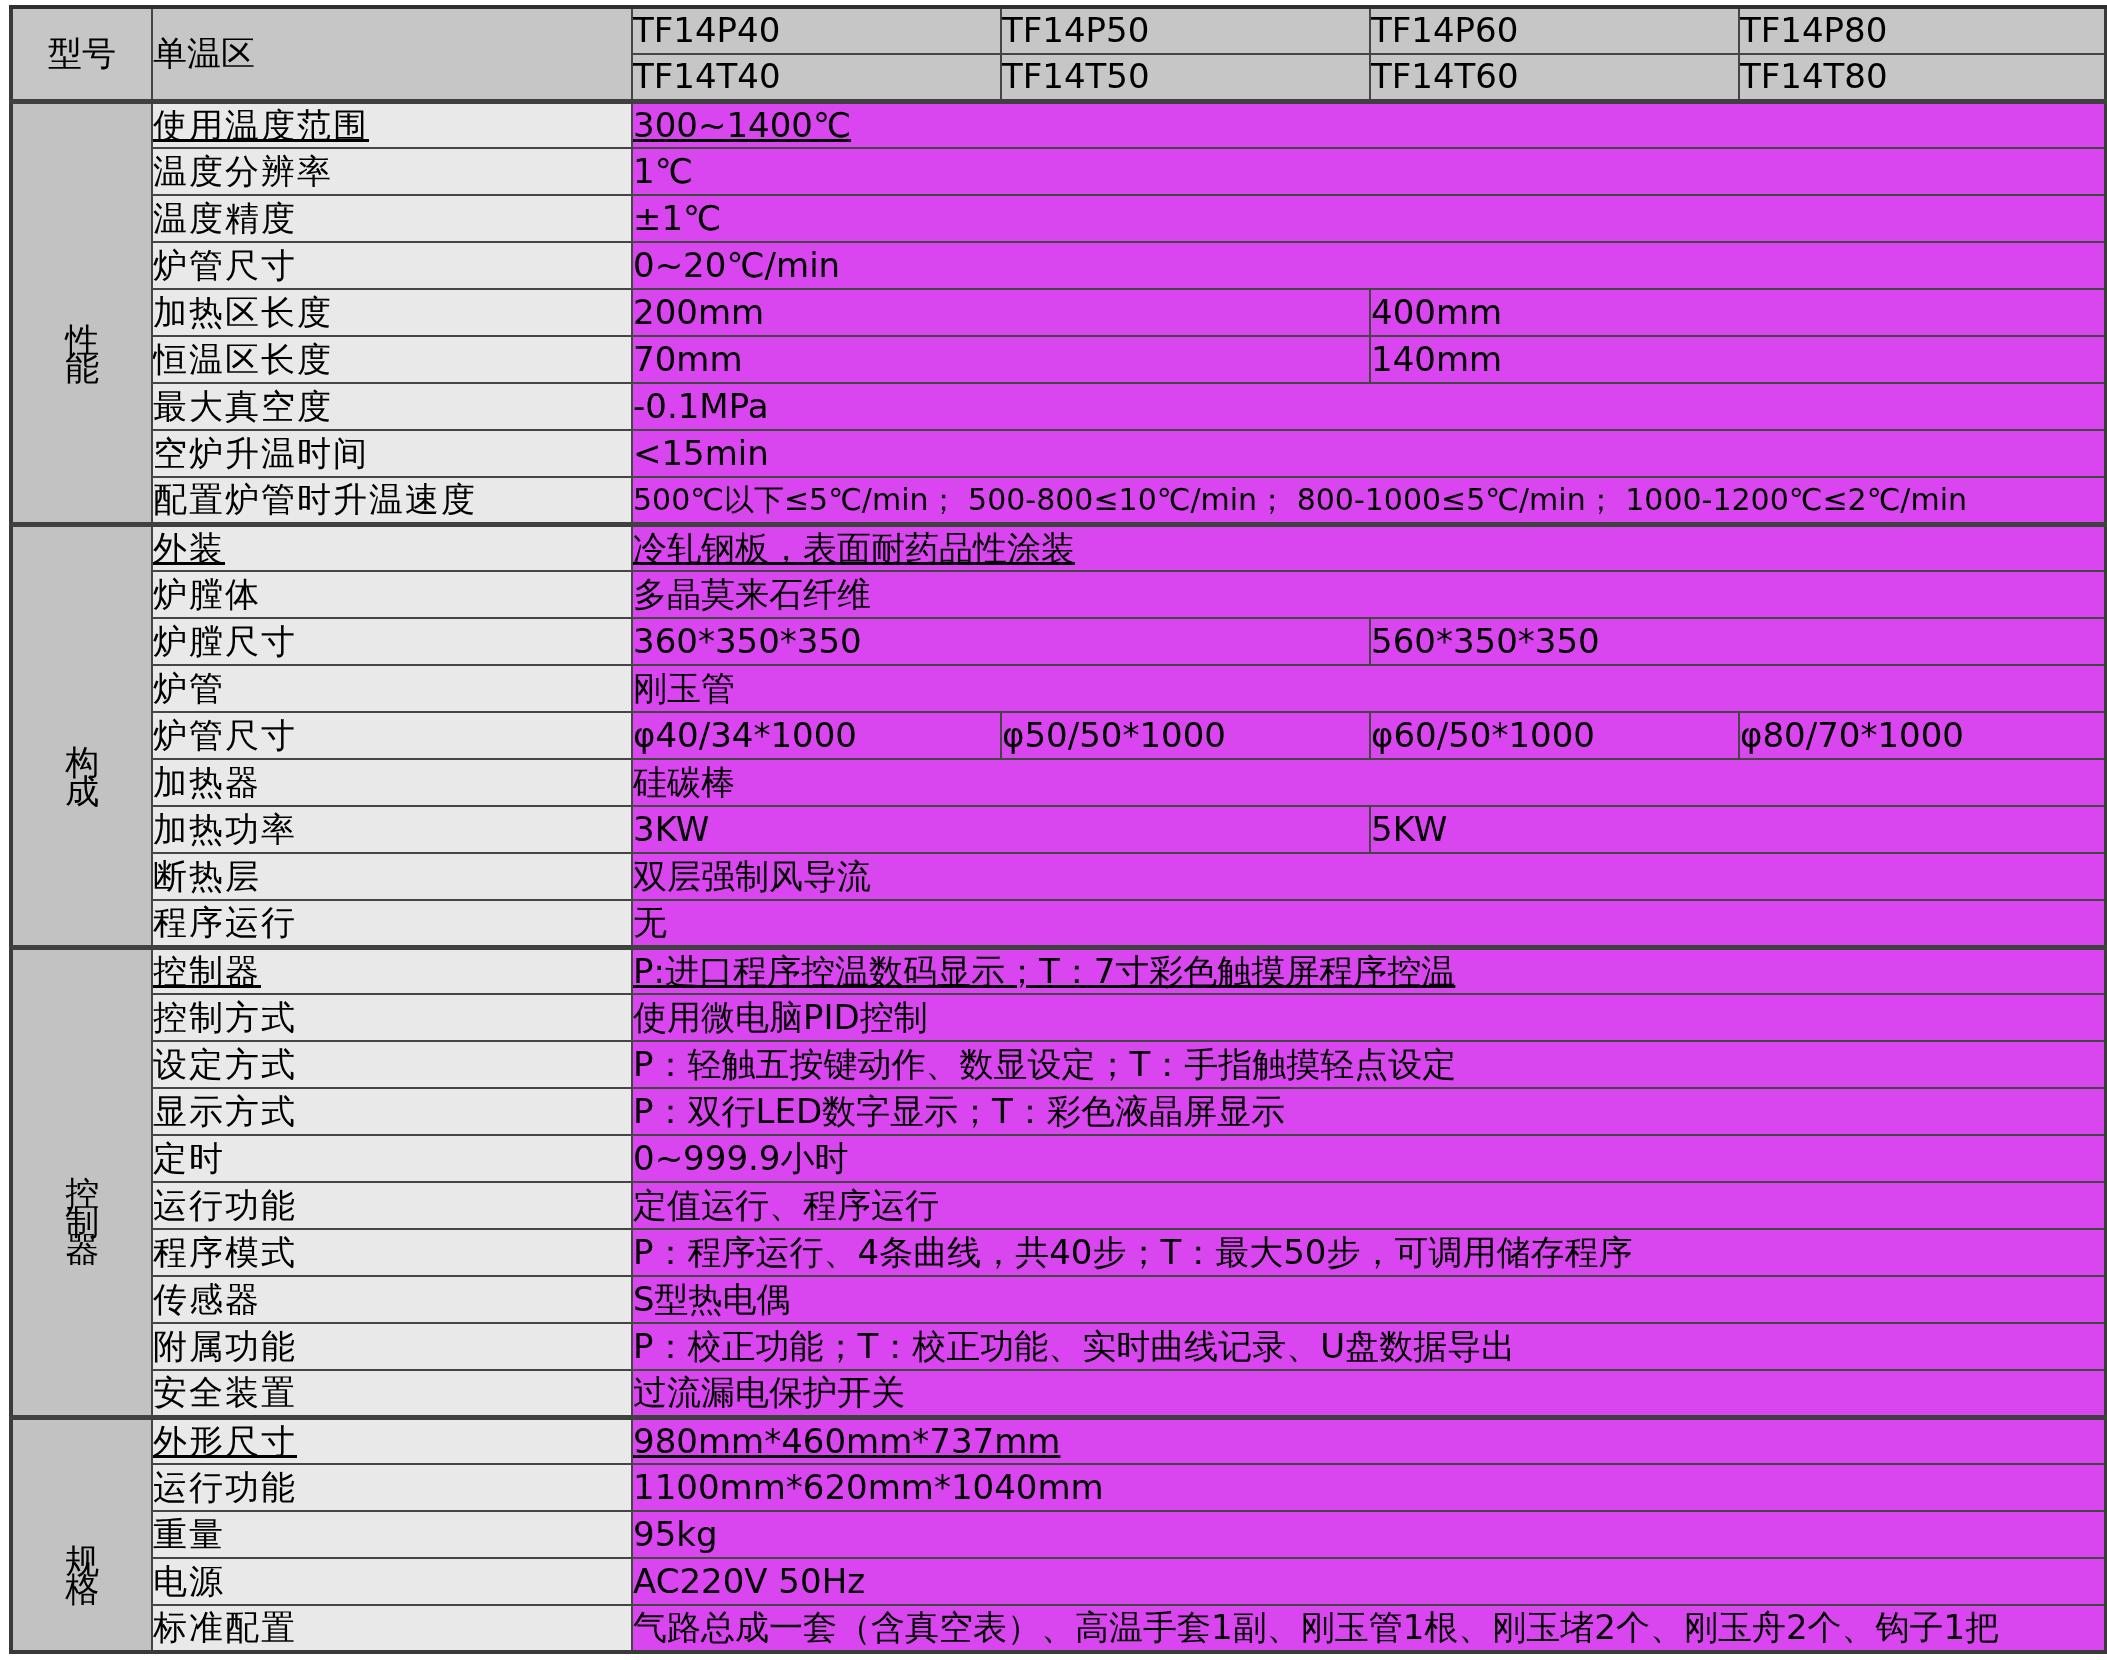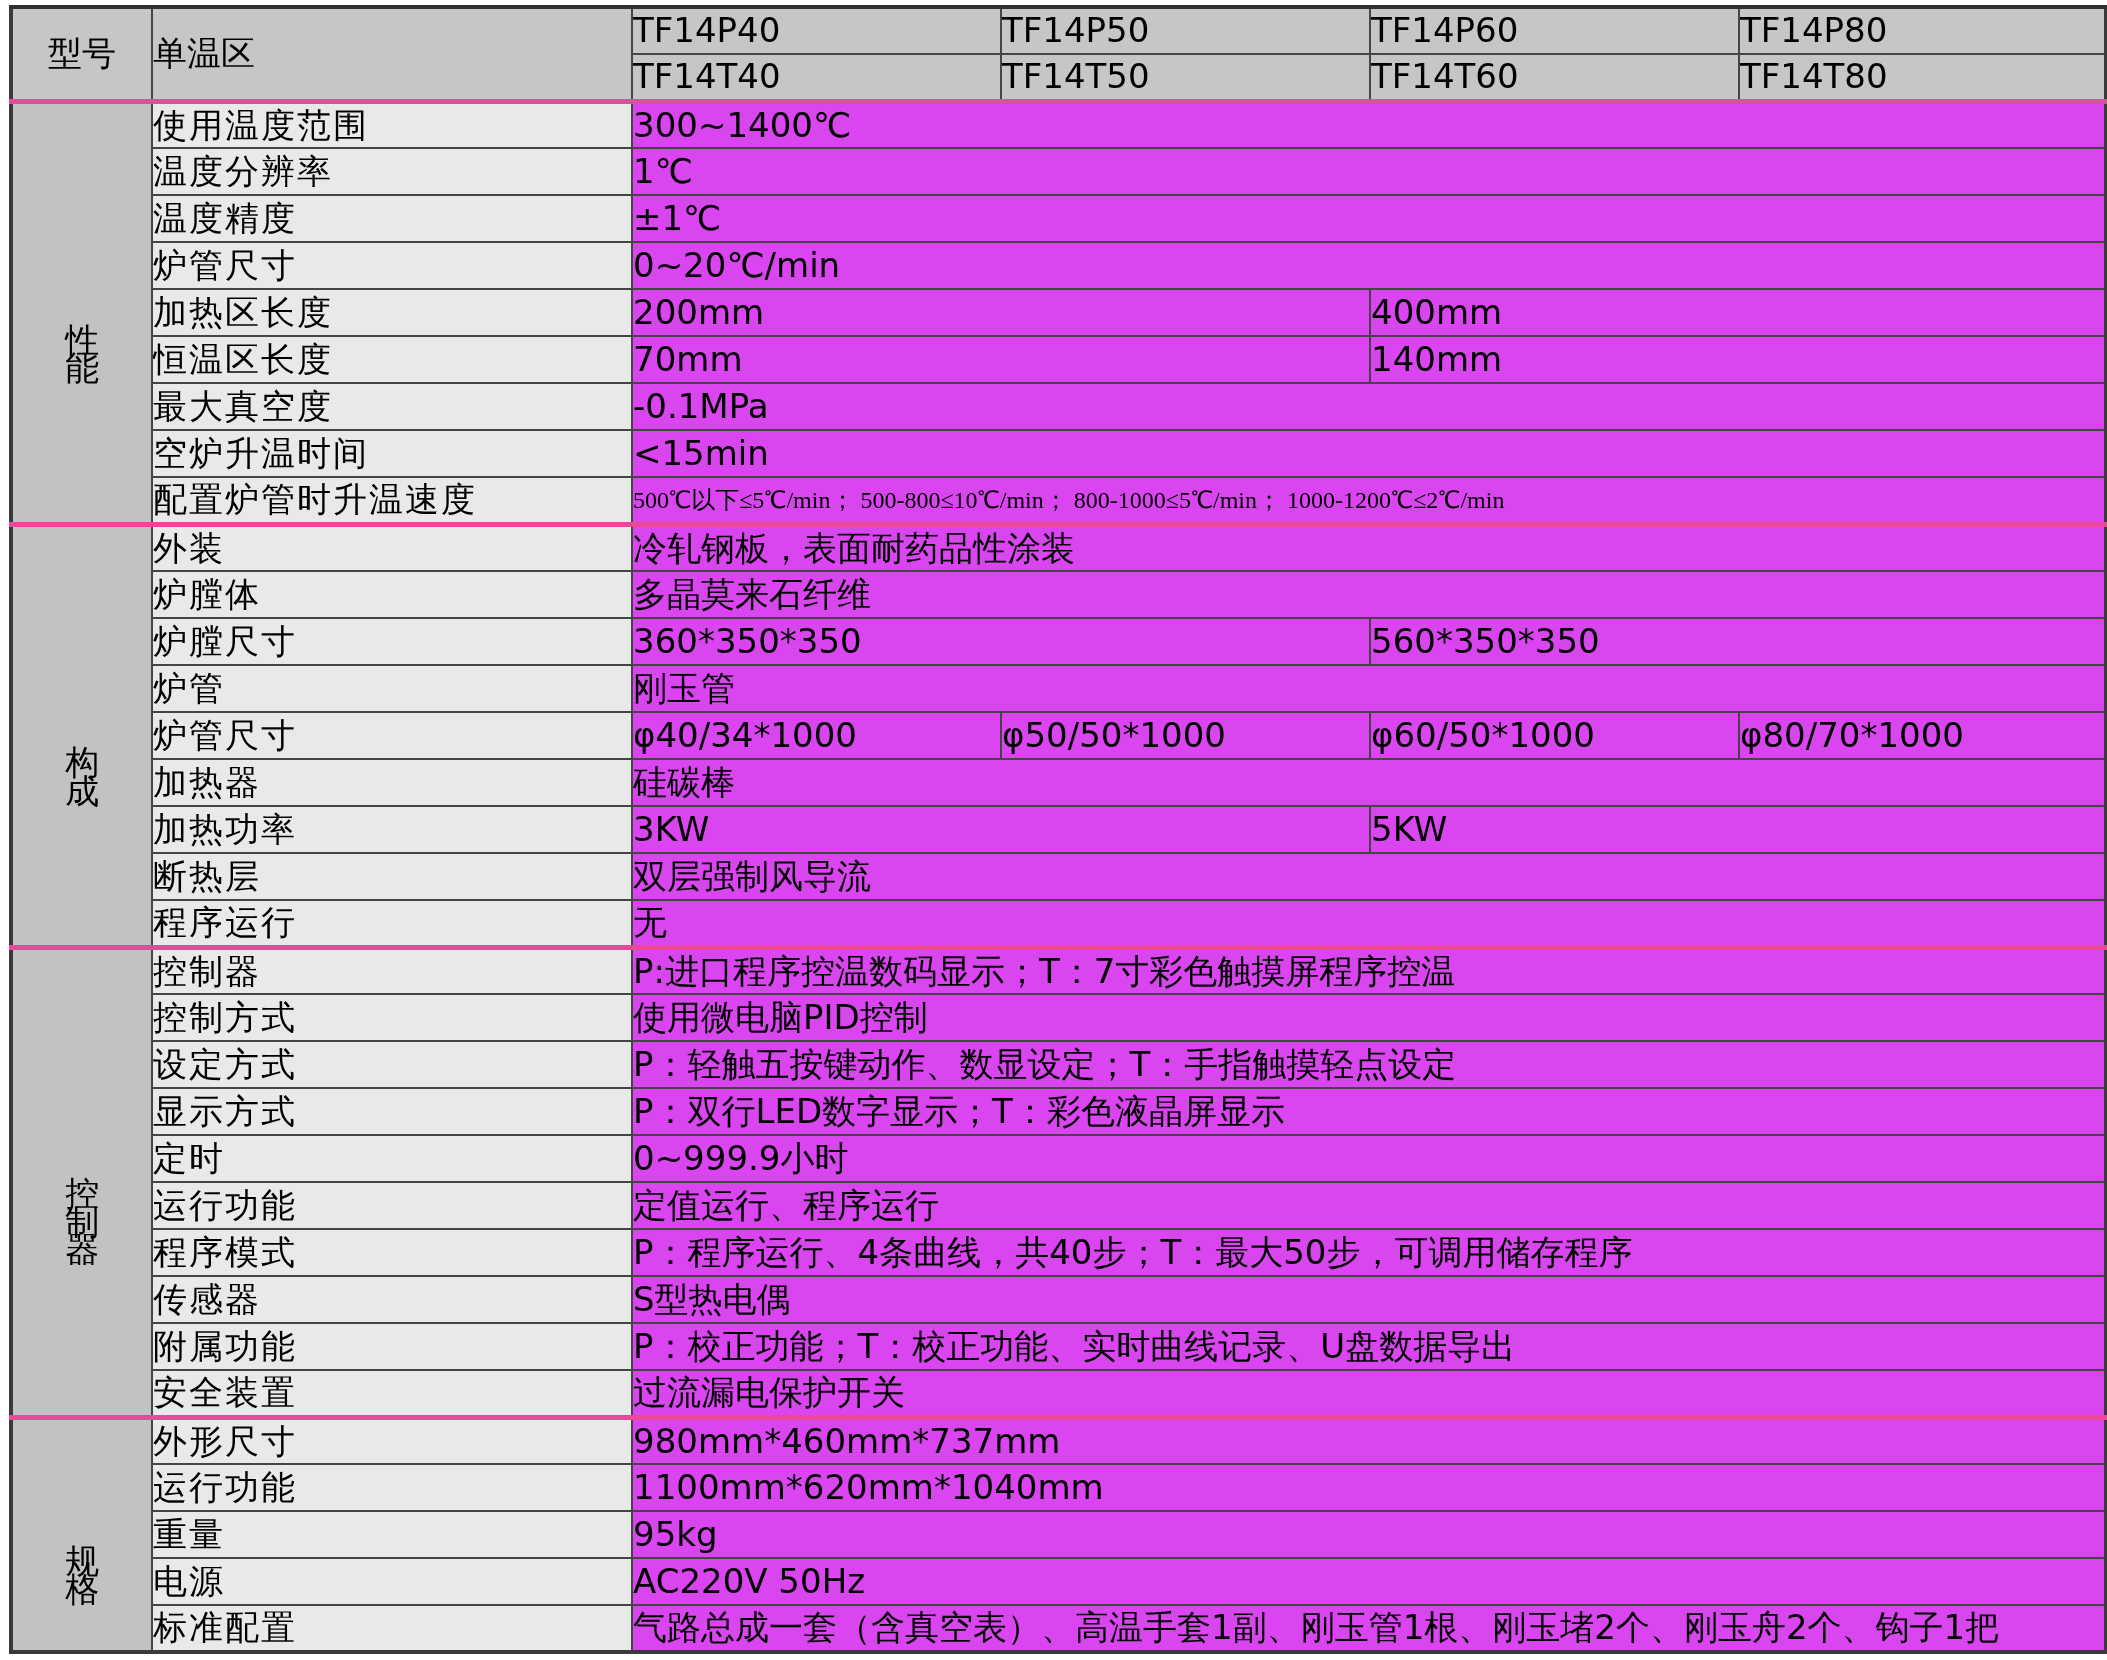--- a/index.html
+++ b/index.html
@@ -24,21 +24,21 @@
   }
   table.spec td {
     border: 2px solid #454545;
     overflow: hidden;
     white-space: nowrap;
     vertical-align: middle;
     padding: 0;
   }
   table.spec { border: 4px solid #3a3a3a; }
   tr { height: 47px; }
-  tr.section-start td { border-top: 5px solid #ec4899; }
+  tr.section-start td { border-top: 5px solid #404040; text-decoration: underline; }
   tr.header-row td { border-top: 4px solid #303030; }
 
   td.hdr {
     background: #c6c6c6;
   }
   td.model-cell { padding-left: 14px; }
   td.model-title { text-align: center; }
   td.zone-title { padding-left: 20px; }
 
   td.sec {
@@ -54,21 +54,21 @@
   }
   td.prop {
     background: #e9e9e9;
     padding-left: 20px;
     letter-spacing: 2px;
   }
   td.val {
     background: #d946ef;
     padding-left: 16px;
   }
-  td.val.condensed { font-size: 24px; font-family: Liberation Serif, serif; }
+  td.val.condensed { font-size: 30px; }
 </style>
 </head>
 <body>
 
 <div class="table-wrap">
 <table class="spec">
   <colgroup>
     <col style="width:141px">
         <col style="width:480px">
     <col style="width:369px">

